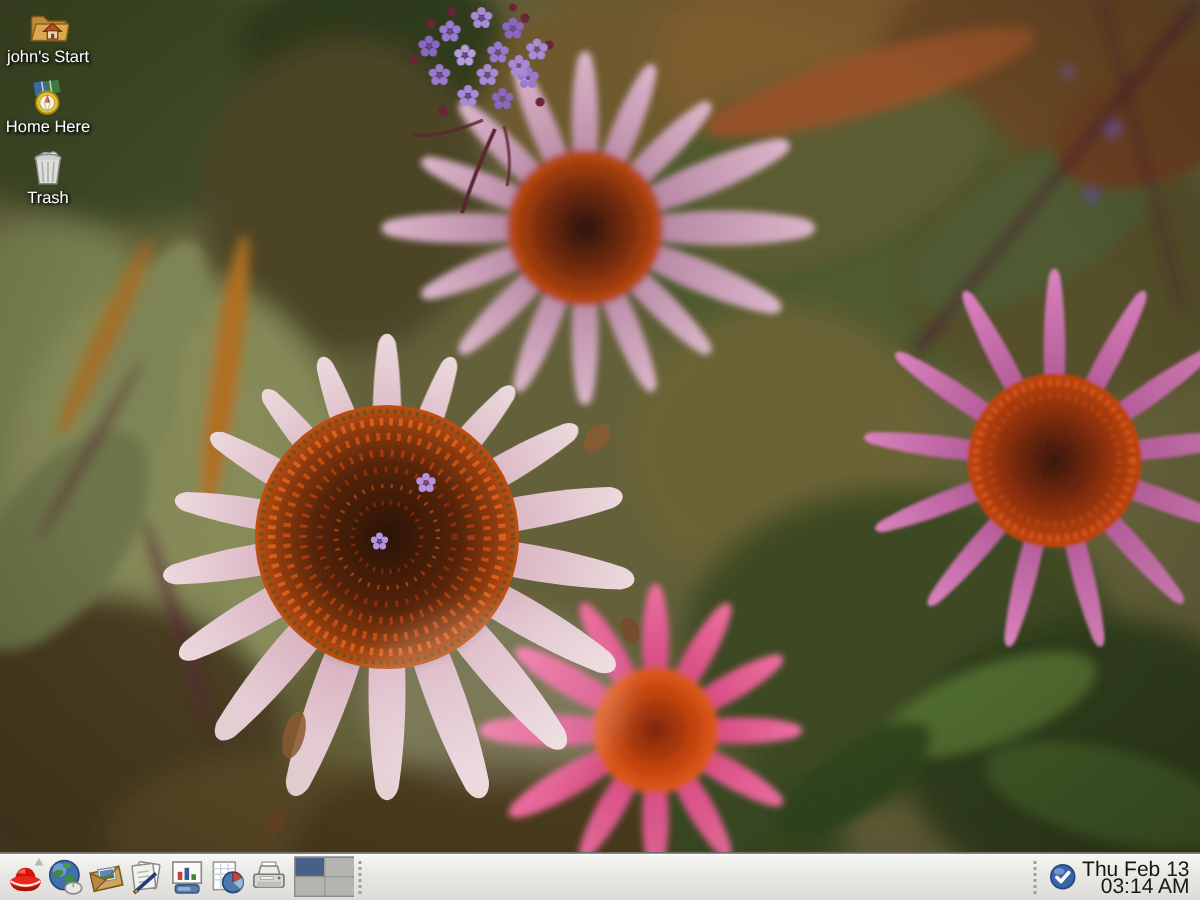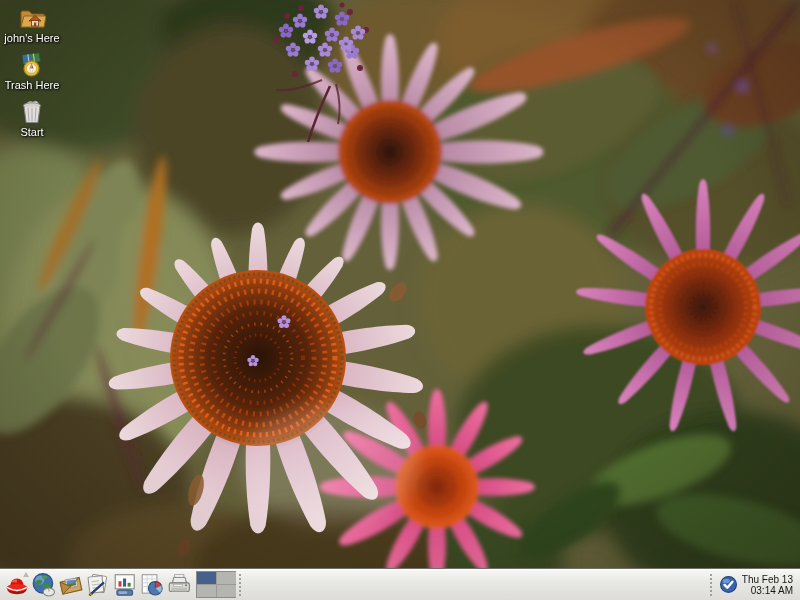--- a/index.html
+++ b/index.html
@@ -23,21 +23,21 @@
   .menu-arrow{position:absolute;top:1px;right:1px;width:0;height:0;
               border-left:3px solid transparent;border-right:3px solid transparent;
               border-bottom:5px solid #b9b9b3;}
   .pager{width:38px;height:25px;margin-left:4px;border:1px solid #8a8a86;
          background:#9a9a96;display:grid;grid-template-columns:19px 19px;
          grid-template-rows:12px 12px;gap:1px;}
   .pager .cell{background:#b4b4b0;}
   .pager .cell.active{background:#47608a;}
   .handle{width:3px;height:22px;border-left:2px dotted #a0a09a;margin:0 3px;}
   .spacer{flex:1;}
-  .clock{font-size:10px;line-height:11px;text-align:right;color:#151515;
+  .clock{font-size:14px;line-height:11px;text-align:right;color:#151515;
          margin:0 4px 0 2px;white-space:nowrap;}
 </style>
 </head>
 <body>
 
 <svg id="wallpaper" viewBox="0 0 800 600" aria-hidden="true">
   <defs>
     <filter id="b8" x="-40%" y="-40%" width="180%" height="180%">
         <feGaussianBlur stdDeviation="9"></feGaussianBlur>
       </filter>
@@ -296,47 +296,47 @@
 </svg>
 
 <div class="desk-icon" style="top:3px;">
   <svg class="ic" width="28" height="28" viewBox="0 0 28 28">
     <path d="M3,9 L3,24 L26,24 L26,11 L14,11 L11,8 L4,8 Z" fill="#c08a38" stroke="#7a5418" stroke-width="1"></path>
     <path d="M3,24 L6,13 L28,13 L26,24 Z" fill="#dca84e" stroke="#8a6420" stroke-width="1"></path>
     <path d="M11,18 L17,12.5 L23,18 Z" fill="#b5541e" stroke="#6e3410" stroke-width=".8"></path>
     <rect x="13.5" y="17.5" width="7" height="5.5" fill="#e8d8b0" stroke="#6e3410" stroke-width=".8"></rect>
     <rect x="16" y="19.5" width="2.2" height="3.5" fill="#7a4a20"></rect>
   </svg>
-  <div class="lbl">john's Here</div>
+  <div class="lbl">john's Start</div>
 </div>
 
 <div class="desk-icon" style="top:52px;">
   <svg class="ic" width="26" height="26" viewBox="0 0 26 26">
     <g transform="rotate(-8 12 7)">
       <rect x="4" y="2" width="17" height="9" fill="#3f7a3f" stroke="#2a512a" stroke-width=".8"></rect>
       <rect x="4" y="2" width="8" height="9" fill="#3a6aa0"></rect>
       <path d="M9.5,2 L9.5,11 M15,2 L15,11" stroke="#e8e8e0" stroke-width="1" opacity=".8"></path>
     </g>
     <circle cx="12.5" cy="16.5" r="7.5" fill="#e2c246" stroke="#a8860a" stroke-width="1.2"></circle>
     <circle cx="12.5" cy="16.5" r="5" fill="#f6f2e0" stroke="#c8a82a" stroke-width=".8"></circle>
     <path d="M12.5,10.8 L14.4,16.5 L12.5,16.5 Z" fill="#c03030"></path>
     <path d="M12.5,10.8 L10.6,16.5 L12.5,16.5 Z" fill="#e86a5a"></path>
     <path d="M12.5,22.2 L14.4,16.5 L10.6,16.5 Z" fill="#fefefa" stroke="#b0a070" stroke-width=".5"></path>
   </svg>
-  <div class="lbl">Trash Here</div>
+  <div class="lbl">Home Here</div>
 </div>
 
 <div class="desk-icon" style="top:97px;">
   <svg class="ic" width="26" height="28" viewBox="0 0 26 28">
     <path d="M7,7 Q10,3.5 14,5 Q18,3 19.5,6.5 Q17,9 12,9 Q8,9 7,7 Z" fill="#f2f2ee" stroke="#9a9a96" stroke-width=".8"></path>
     <ellipse cx="13" cy="8.6" rx="8.6" ry="2.8" fill="#cfcfcb" stroke="#86868a" stroke-width="1"></ellipse>
     <path d="M5,9.5 L7.2,25.5 L18.8,25.5 L21,9.5" fill="#dededa" stroke="#86868a" stroke-width="1"></path>
     <path d="M9,10.5 L10,24.5 M13,11 L13,24.5 M17,10.5 L16,24.5" stroke="#aaaaa6" stroke-width="1" fill="none"></path>
   </svg>
-  <div class="lbl">Start</div>
+  <div class="lbl">Trash</div>
 </div>
 
 <div class="panel">
 
   <div class="launcher">
     <span class="menu-arrow"></span>
     <svg width="26" height="26" viewBox="0 0 24 24">
       <path d="M2.5,14.5 q9.5,6.5 19,0 q-1,6 -9.5,6 q-8.5,0 -9.5,-6" fill="#a51408"></path>
       <path d="M5.5,13.5 q1,-7.5 6.5,-7.5 q5.5,0 6.5,7.5 q-6.5,3.2 -13,0" fill="#d61509"></path>
       <ellipse cx="12" cy="14.6" rx="9.6" ry="3.6" fill="#e8281a"></ellipse>

